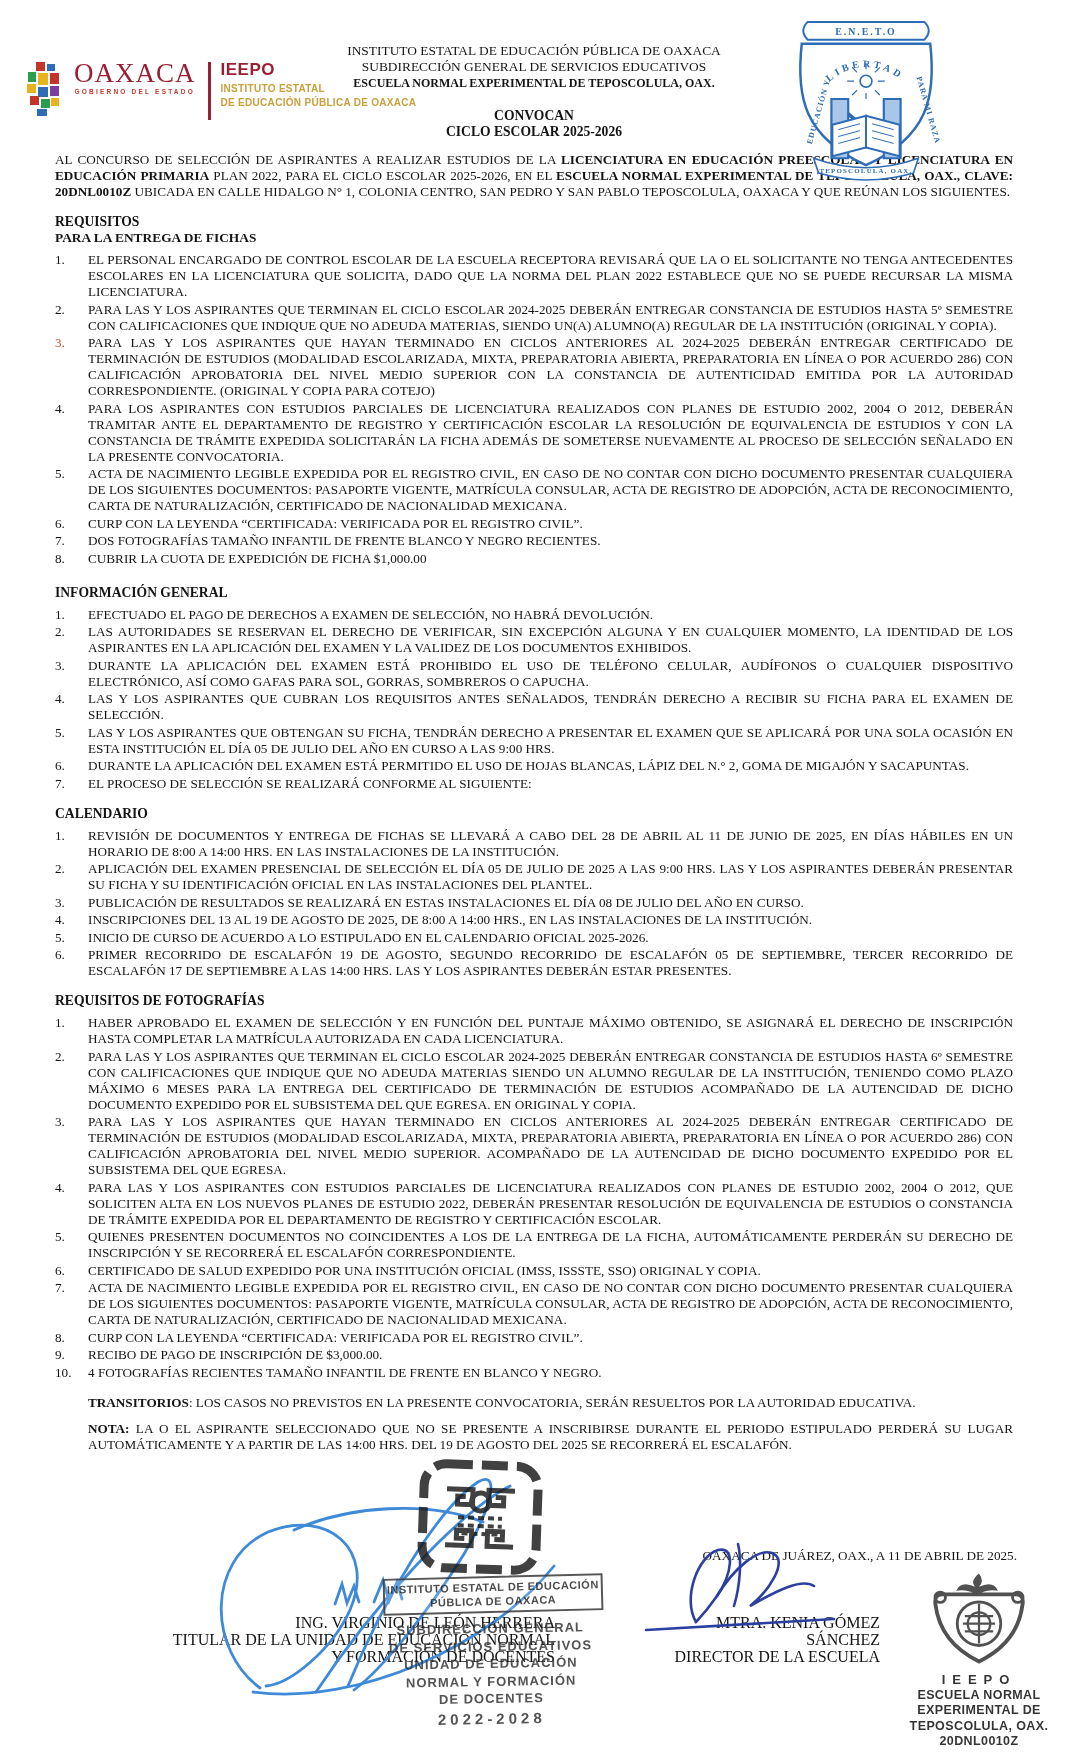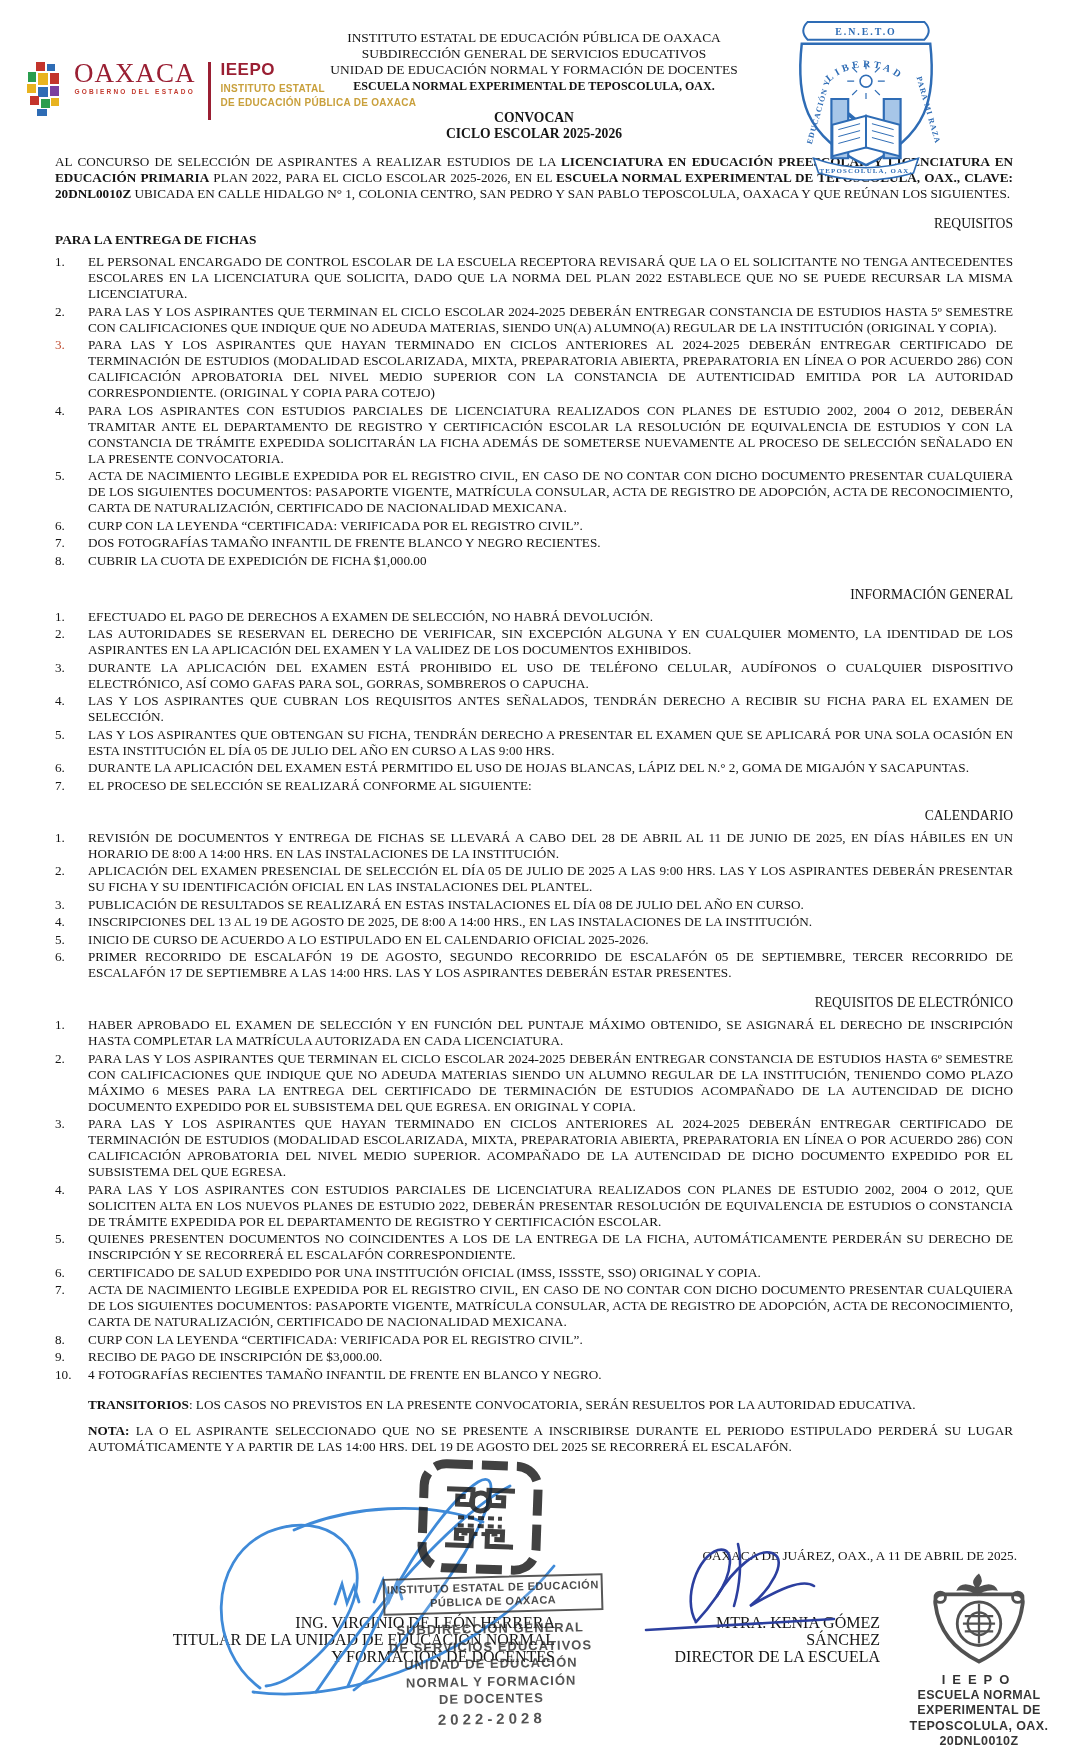--- a/index.html
+++ b/index.html
@@ -3,34 +3,34 @@
 <meta charset="utf-8">
 <style>
   html,body{margin:0;padding:0;background:#e8e8e8;}
   .page{
     position:relative; width:1068px; height:1752px; margin:0 auto;
     background:#ffffff; overflow:hidden;
     font-family:"Liberation Serif", serif; color:#141414;
     box-sizing:border-box; padding:26px 55px 0 55px;
   }
   
-  .org-block{ text-align:center; font-size:13.4px; line-height:16px; width:640px; margin:4px auto; }
+  .org-block{ text-align:center; font-size:13.4px; line-height:16px; width:640px; margin:17px auto; }
   .org-line{ white-space:nowrap; }
   .org-line.bold{ font-weight:bold; font-size:12px;text-align:center; }
   .logo-left{ position:absolute; left:24px; top:60px; display:flex; align-items:flex-start; }
   .logo-wordmark{ margin-left:8px; }
   .logo-oaxaca{ font-family:"Liberation Serif",serif; font-weight:normal; font-size:27px; color:#9a1f33; letter-spacing:1px; line-height:26px;}
   .logo-gob{ font-family:"Liberation Sans",sans-serif; font-weight:bold; font-size:6.5px; color:#c33a2e; letter-spacing:2.2px; text-align:center; margin-top:2px;}
   .logo-divider{ width:3px; height:58px; background:#9a1f33; margin:2px 10px 0 12px; }
   .logo-ieepo-acronym{ font-family:"Liberation Sans",sans-serif; font-weight:bold; font-size:17px; color:#9a1f33; letter-spacing:.5px;}
   .logo-ieepo-l1,.logo-ieepo-l2{ font-family:"Liberation Sans",sans-serif; font-weight:bold; font-size:10px; color:#c9a03c; letter-spacing:.3px; margin-top:3px; white-space:nowrap;}
   .crest-top{ position:absolute; left:772px; top:14px; }
   
   .title-block{ text-align:center; font-weight:bold; font-size:13.6px; line-height:16px; margin-top:16px; }
-  .center-heading{ text-align:right; font-weight:normal; font-size:13.6px; line-height:16px; }
+  .center-heading{ text-align:left; font-weight:bold; font-size:13.6px; line-height:16px; }
   .left-heading{ font-weight:bold; font-size:13.4px; line-height:16px; }
   
   .para{ font-size:13.2px; line-height:16px; text-align:justify; margin-top:12px; }
   .para .b{ font-weight:bold; }
   .list{ margin-top:6px; }
   .li{ display:flex; font-size:13.2px; line-height:16px; margin-bottom:1.5px; }
   .num{ flex:0 0 33px; }
   .num.red{ color:#bf4a2e; }
   .txt{ flex:1; text-align:justify; }
   .txt .b{ font-weight:normal; }
@@ -117,21 +117,20 @@
       <text transform="translate(40,132) rotate(-74)" font-size="8" font-weight="bold" fill="#2e6cb5" letter-spacing="1" font-family="Liberation Serif, serif">EDUCACIÓN Y</text>
       <text transform="translate(146,64) rotate(74)" font-size="8" font-weight="bold" fill="#2e6cb5" letter-spacing="1" font-family="Liberation Serif, serif">PARA MI RAZA</text>
       <path d="M42,146 q53,19 106,0 l-5,15 q-48,14 -96,0 z" fill="#fff" stroke="#2e6cb5" stroke-width="1.6"></path>
       <text x="95" y="161" font-size="7" font-weight="bold" fill="#2e6cb5" text-anchor="middle" letter-spacing="1.2" font-family="Liberation Serif, serif">TEPOSCOLULA, OAX.</text>
     </svg>
   </div>
 
   <div class="org-block">
     <div class="org-line">INSTITUTO ESTATAL DE EDUCACIÓN PÚBLICA DE OAXACA</div>
     <div class="org-line">SUBDIRECCIÓN GENERAL DE SERVICIOS EDUCATIVOS</div>
-    <div class="org-line">UNIDAD DE EDUCACIÓN NORMAL Y FORMACIÓN DE DOCENTES</div>
     <div class="org-line bold">ESCUELA NORMAL EXPERIMENTAL DE TEPOSCOLULA, OAX.</div>
   </div>
 
   <div class="title-block">
     <div>CONVOCAN</div>
     <div>CICLO ESCOLAR 2025-2026</div>
   </div>
 
   <div class="para"><span>AL CONCURSO DE SELECCIÓN DE ASPIRANTES A REALIZAR ESTUDIOS DE LA </span><span class="b">LICENCIATURA EN EDUCACIÓN PREESCOLAR Y LICENCIATURA EN EDUCACIÓN PRIMARIA</span><span> PLAN 2022, PARA EL CICLO ESCOLAR 2025-2026, EN EL </span><span class="b">ESCUELA NORMAL EXPERIMENTAL DE TEPOSCOLULA, OAX., CLAVE: 20DNL0010Z</span><span> UBICADA EN CALLE HIDALGO N° 1, COLONIA CENTRO, SAN PEDRO Y SAN PABLO TEPOSCOLULA, OAXACA Y QUE REÚNAN LOS SIGUIENTES.</span></div>
 
@@ -225,21 +224,21 @@
       <div class="li">
         <span class="num">5.</span>
         <span class="txt"><span>INICIO DE CURSO DE ACUERDO A LO ESTIPULADO EN EL CALENDARIO OFICIAL 2025-2026.</span></span>
       </div>
       <div class="li">
         <span class="num">6.</span>
         <span class="txt"><span>PRIMER RECORRIDO DE ESCALAFÓN 19 DE AGOSTO, SEGUNDO RECORRIDO DE ESCALAFÓN 05 DE SEPTIEMBRE, TERCER RECORRIDO DE ESCALAFÓN 17 DE SEPTIEMBRE A LAS 14:00 HRS. LAS Y LOS ASPIRANTES DEBERÁN ESTAR PRESENTES.</span></span>
       </div>
     </div>
 
-  <div class="center-heading gap-md">REQUISITOS DE ELECTRÓNICO</div>
+  <div class="center-heading gap-md">REQUISITOS DE FOTOGRAFÍAS</div>
   <div class="list">
       <div class="li">
         <span class="num">1.</span>
         <span class="txt"><span>HABER APROBADO EL EXAMEN DE SELECCIÓN Y EN FUNCIÓN DEL PUNTAJE MÁXIMO OBTENIDO, SE ASIGNARÁ EL DERECHO DE INSCRIPCIÓN HASTA COMPLETAR LA MATRÍCULA AUTORIZADA EN CADA LICENCIATURA.</span></span>
       </div>
       <div class="li">
         <span class="num">2.</span>
         <span class="txt"><span>PARA LAS Y LOS ASPIRANTES QUE TERMINAN EL CICLO ESCOLAR 2024-2025 DEBERÁN ENTREGAR CONSTANCIA DE ESTUDIOS HASTA 6º SEMESTRE CON CALIFICACIONES QUE INDIQUE QUE NO ADEUDA MATERIAS SIENDO UN ALUMNO REGULAR DE LA INSTITUCIÓN, TENIENDO COMO PLAZO MÁXIMO 6 MESES PARA LA ENTREGA DEL CERTIFICADO DE TERMINACIÓN DE ESTUDIOS ACOMPAÑADO DE LA AUTENCIDAD DE DICHO DOCUMENTO EXPEDIDO POR EL SUBSISTEMA DEL QUE EGRESA. EN ORIGINAL Y COPIA.</span></span>
       </div>
       <div class="li">

